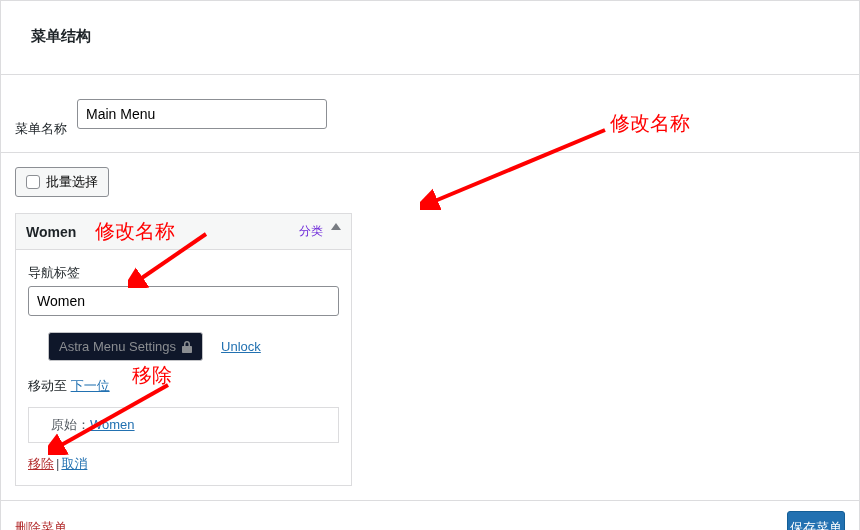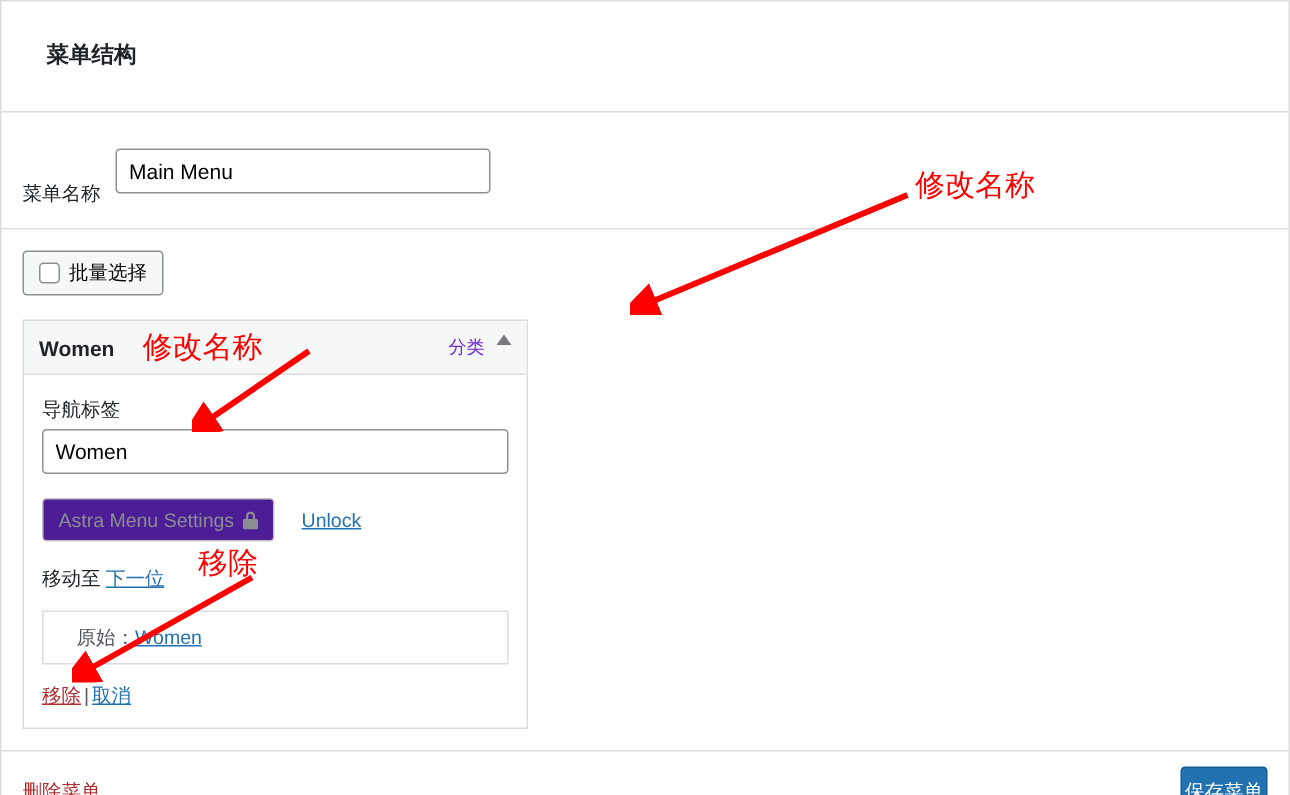--- a/index.html
+++ b/index.html
@@ -55,23 +55,23 @@
   .item-body { padding: 14px 12px 12px; }
   .lbl { font-size: 13px; margin-bottom: 4px; }
   .nav-input {
     width: 100%; height: 30px; padding: 0 8px;
     border: 1px solid #8c8f94; border-radius: 3px; font-size: 14px;
   }
   .astra-row {
     margin-top: 16px; display: flex; align-items: center; gap: 18px;
   }
   .astra-btn {
-    border: 1px solid #c3c4c7; border-radius: 3px; background: #4c1d95;
+    border: 1px solid #c3c4c7; border-radius: 3px; background: #0f172a;
     color: #8a8d91; padding: 6px 10px; font-size: 13px;
-    display: inline-flex; align-items: center; gap: 6px; cursor: not-allowed;
+    display: inline-flex; align-items: center; gap: 6px; cursor: not-allowed; margin-left: 20px;
   }
   .lock-icon { width: 10px; height: 12px; fill: #8a8d91; }
   a.link { color: #2271b1; text-decoration: underline; cursor: pointer; }
   a.danger { color: #b32d2e; text-decoration: underline; cursor: pointer; }
   .move-row { margin-top: 16px; font-size: 13px; }
   .orig-box {
     margin-top: 12px; border: 1px solid #dcdcde; padding: 8px 22px; font-size: 13px;
     color: #50575e;
   }
   .action-links { margin-top: 12px; font-size: 13px; }

